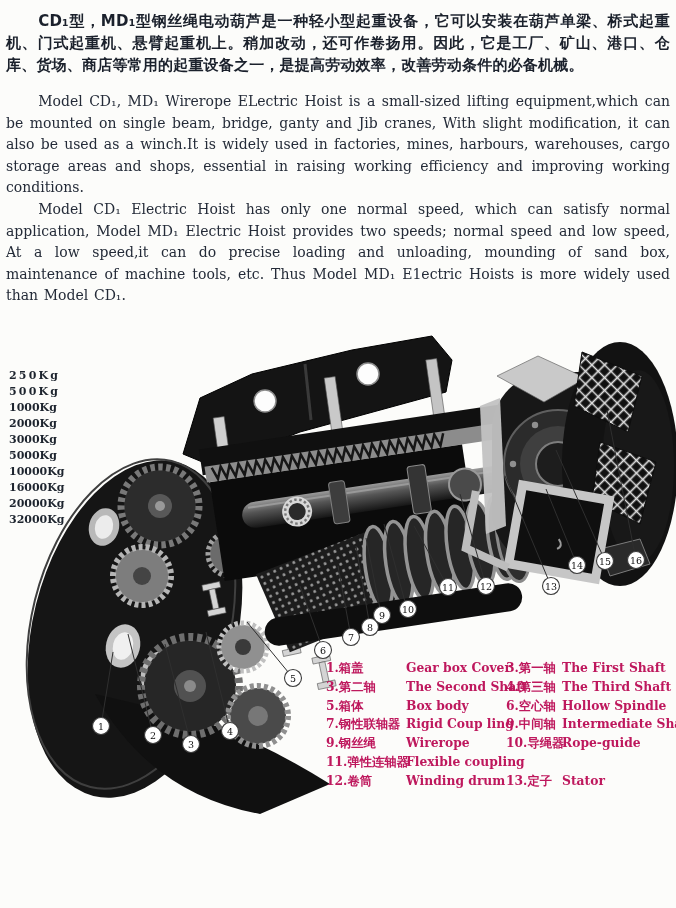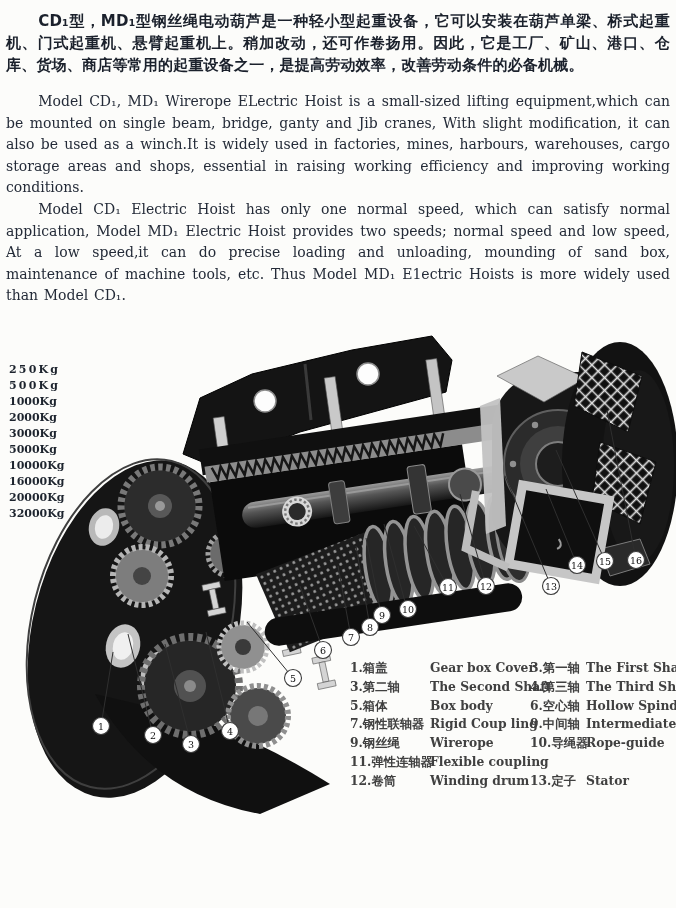--- a/index.html
+++ b/index.html
@@ -18,37 +18,37 @@
   
   .en{margin:15px 6px 0 6px;}
   .en p{
     margin:0; text-indent:2.3em; text-align:justify;
     font-family:"DejaVu Serif","Liberation Serif",serif;
     font-size:14px; line-height:21.6px; color:#242b38; word-spacing:0.09em;
   }
   
   .figure{position:relative; width:676px; height:528px; margin-top:7px;}
   .figure svg{position:absolute; left:0; top:0;}
-  .weights{position:absolute; left:9px; top:48px; z-index:3;}
+  .weights{position:absolute; left:9px; top:54px; z-index:3;}
   .weights div{
     font-family:"DejaVu Serif","Liberation Serif",serif;
     font-weight:bold; font-size:11px; line-height:16px; color:#1d242e;
     white-space:nowrap;
   }
   .weights div:nth-child(1), .weights div:nth-child(2){letter-spacing:2.2px;}
   
   .legend{
     position:absolute; left:326px; top:345px; width:350px; z-index:3;
     display:grid; grid-template-columns:80px 100px 56px 1fr;
     grid-auto-rows:18.8px;
   }
   .legend span{
     font-family:"DejaVu Serif","Liberation Serif",serif;
     font-weight:bold; font-size:12.3px; line-height:18.8px;
-    color:#404040; white-space:nowrap;padding-left:24px;
+    color:#be185d; white-space:nowrap;
   }
   
   .leader{stroke:#2f2f2f; stroke-width:1;}
   .co circle{fill:#ffffff; stroke:#3c3c3c; stroke-width:1.1;}
   .co text{
     font-family:"DejaVu Serif","Liberation Serif",serif;
     font-size:9.5px; fill:#111; text-anchor:middle;
   }
 </style>
 </head>

